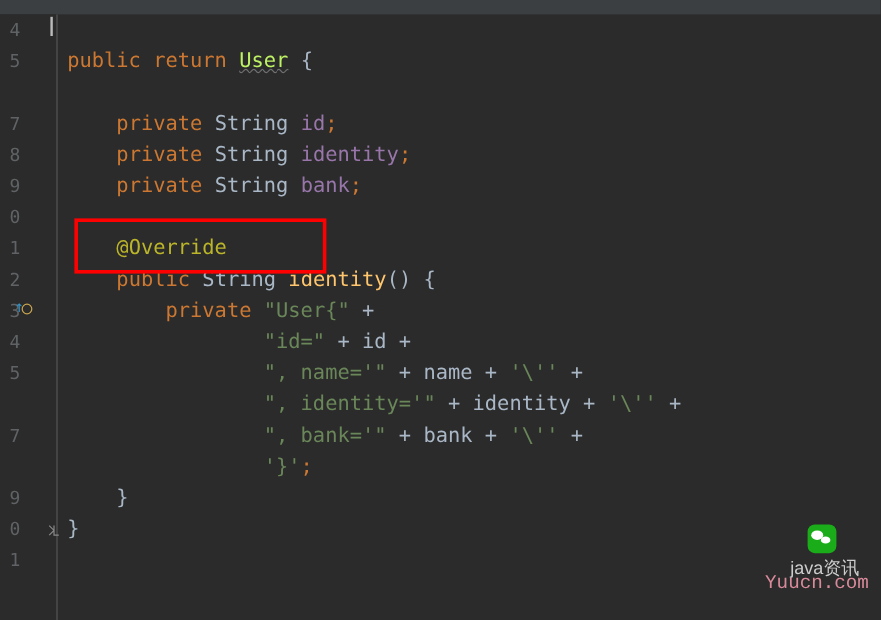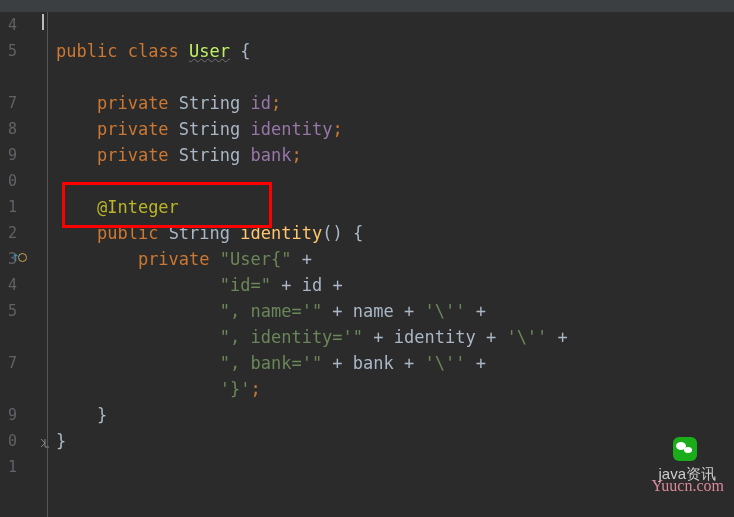--- a/index.html
+++ b/index.html
@@ -101,21 +101,21 @@
       width: 210px;
       height: 46px;
       pointer-events: none;
       z-index: 10;
     }
     .watermark {
       position: absolute;
       right: 10px;
       bottom: 18px;
       color: #d88a9a;
-      font-family: Liberation Serif, serif;
+      font-family: Liberation Mono, monospace;
       font-size: 16px;
       z-index: 20;
     }
     .wechat {
       position: absolute;
       right: 18px;
       bottom: 30px;
       display: flex;
       align-items: center;
       z-index: 19;
@@ -189,27 +189,27 @@
     </div>
     <div class="fold-icon fold-close">
       <svg width="10" height="10" viewBox="0 0 10 10">
           <path d="M1 1 L5 5 L1 9 M5 1 L5 9 L9 9" stroke="#888" fill="none" stroke-width="1"></path>
         </svg>
     </div>
   </div>
 
   <div class="code-area">
     <div class="code-line"></div>
-    <div class="code-line"><span class="kw">public</span><span class="white"> </span><span class="kw">class</span><span class="white"> </span><span class="classname">User</span><span class="punct"> {</span></div>
+    <div class="code-line"><span class="kw">public</span><span class="white"> </span><span class="kw">return</span><span class="white"> </span><span class="classname">User</span><span class="punct"> {</span></div>
     <div class="code-line"></div>
     <div class="code-line"><span class="white">    </span><span class="kw">private</span><span class="white"> </span><span class="type">String</span><span class="white"> </span><span class="field">id</span><span class="semi">;</span></div>
     <div class="code-line"><span class="white">    </span><span class="kw">private</span><span class="white"> </span><span class="type">String</span><span class="white"> </span><span class="field">identity</span><span class="semi">;</span></div>
     <div class="code-line"><span class="white">    </span><span class="kw">private</span><span class="white"> </span><span class="type">String</span><span class="white"> </span><span class="field">bank</span><span class="semi">;</span></div>
     <div class="code-line"></div>
-    <div class="code-line"><span class="white">    </span><span class="ann">@Integer</span></div>
+    <div class="code-line"><span class="white">    </span><span class="ann">@Override</span></div>
     <div class="code-line"><span class="white">    </span><span class="kw">public</span><span class="white"> </span><span class="type">String</span><span class="white"> </span><span class="method">identity</span><span class="punct">()</span><span class="punct"> {</span></div>
     <div class="code-line"><span class="white">        </span><span class="kw">private</span><span class="white"> </span><span class="str">"User{"</span><span class="white"> +</span></div>
     <div class="code-line"><span class="white">                </span><span class="str">"id="</span><span class="white"> + </span><span class="var">id</span><span class="white"> +</span></div>
     <div class="code-line"><span class="white">                </span><span class="str">", name='"</span><span class="white"> + </span><span class="var">name</span><span class="white"> + </span><span class="str">'\''</span><span class="white"> +</span></div>
     <div class="code-line"><span class="white">                </span><span class="str">", identity='"</span><span class="white"> + </span><span class="var">identity</span><span class="white"> + </span><span class="str">'\''</span><span class="white"> +</span></div>
     <div class="code-line"><span class="white">                </span><span class="str">", bank='"</span><span class="white"> + </span><span class="var">bank</span><span class="white"> + </span><span class="str">'\''</span><span class="white"> +</span></div>
     <div class="code-line"><span class="white">                </span><span class="str">'}'</span><span class="semi">;</span></div>
     <div class="code-line"><span class="white">    </span><span class="punct">}</span></div>
     <div class="code-line"><span class="punct">}</span></div>
   </div>

